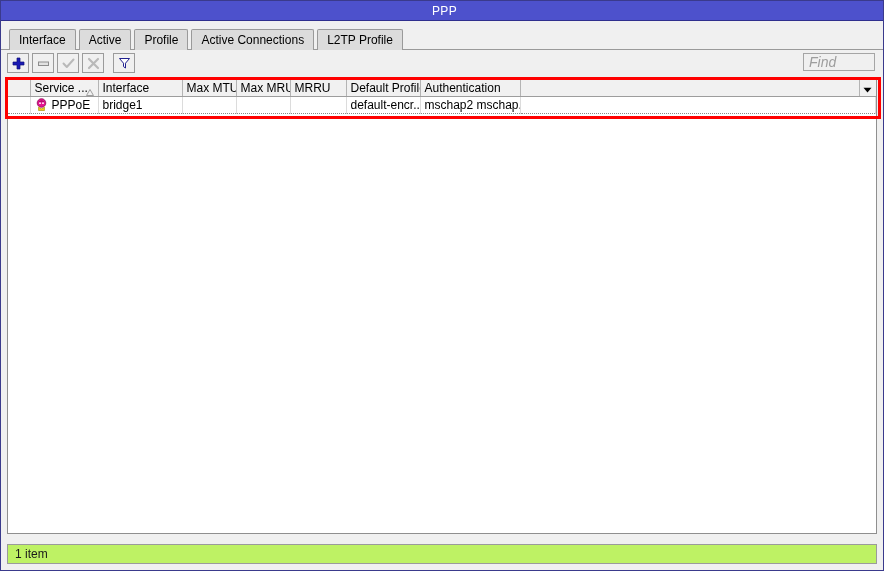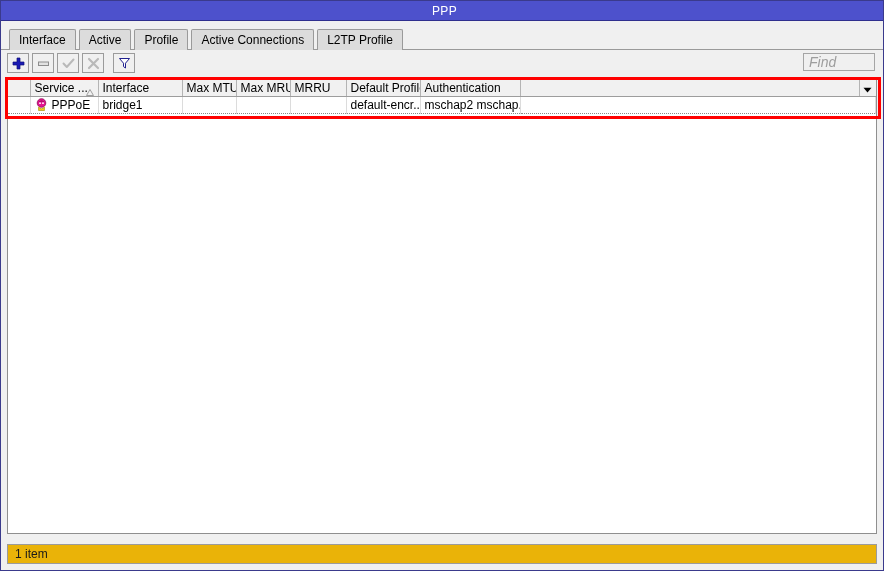--- a/index.html
+++ b/index.html
@@ -229,21 +229,21 @@
 
   .rowicon { width: 13px; height: 13px; display: block; }
 
   
   .statusbar {
     position: absolute;
     left: 6px;
     right: 6px;
     bottom: 6px;
     height: 20px;
-    background: #eab308;
+    background: #bef264;
     border: 1px solid #9b9b9b;
     box-sizing: border-box;
     display: flex;
     align-items: center;
     padding-left: 7px;
     font-size: 12px;
     color: #1a1a1a;
   }
 
   

